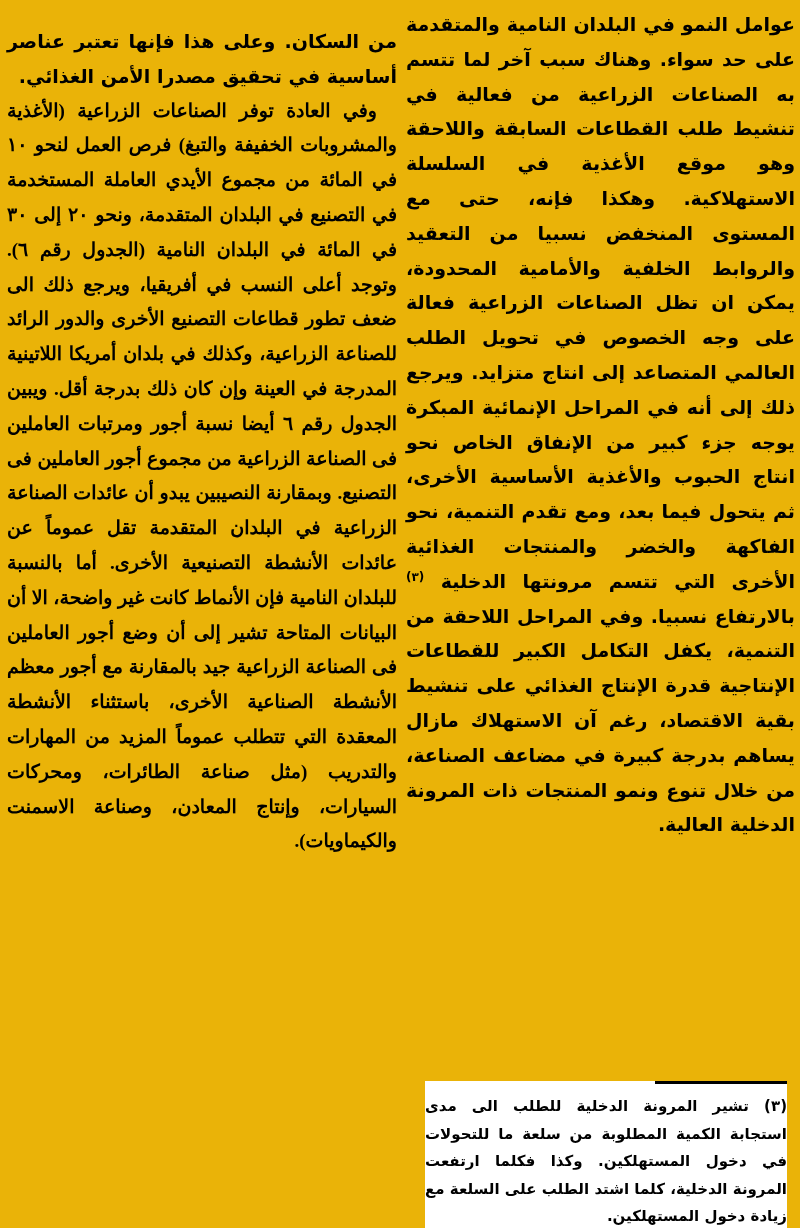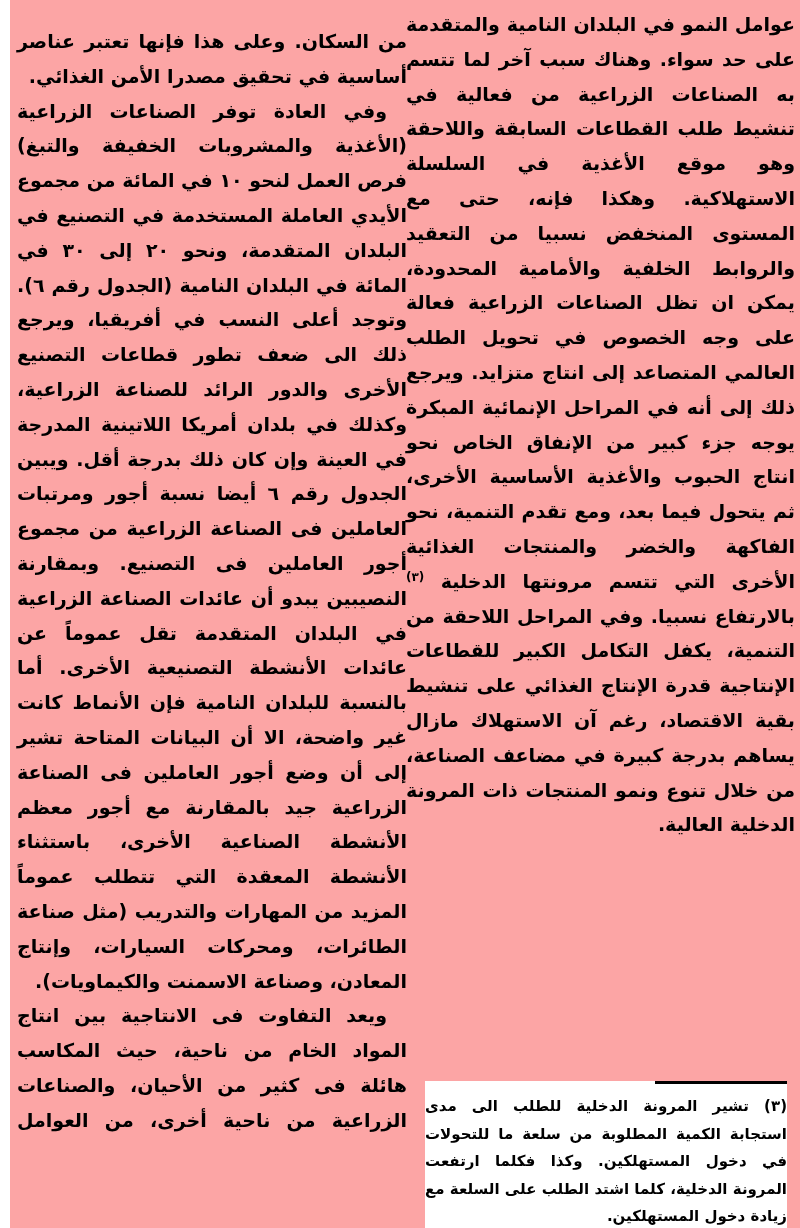--- a/index.html
+++ b/index.html
@@ -12,22 +12,21 @@
     height: 1228px;
     position: relative;
     overflow: hidden;
     font-family: "DejaVu Sans", sans-serif;
   }
   .page {
     position: absolute;
     inset: 0;
     direction: rtl;
     color: #000000;
-    background: #fca5a5;
-    margin-left: 10px;
+    background: #eab308;
   }
   .col {
     position: absolute;
     font-size: 19px;
     line-height: 34.8px;
     font-weight: 700;
     text-align: justify;
     color: #000;
   }
   .col-right {
@@ -35,21 +34,21 @@
     right: 5px;
     width: 389px;
     height: 1214px;
   }
   .col-left {
     top: 24px;
     left: 7px;
     width: 390px;
   }
   p { margin: 0; padding: 0; }
-  .indent { text-indent: 20px; }
+  .indent { text-indent: 20px; font-family: Liberation Serif, serif; }
   .justify-last {
     text-align-last: justify;
     -moz-text-align-last: justify;
   }
   .fn-ref {
     font-size: 12px;
     line-height: 0;
     vertical-align: 7px;
     font-weight: 700;
   }
@@ -83,16 +82,15 @@
 
     <div class="footnote-block">
       <div class="footnote-rule"></div>
       <p class="footnote"><span>(٣)</span> <span>تشير المرونة الدخلية للطلب الى مدى استجابة الكمية المطلوبة من سلعة ما للتحولات في دخول المستهلكين. وكذا فكلما ارتفعت المرونة الدخلية، كلما اشتد الطلب على السلعة مع زيادة دخول المستهلكين.</span></p>
     </div>
   </section>
 
   <section class="col col-left">
     <p class="para">من السكان. وعلى هذا فإنها تعتبر عناصر أساسية في تحقيق مصدرا الأمن الغذائي.</p>
     <p class="para indent">وفي العادة توفر الصناعات الزراعية (الأغذية والمشروبات الخفيفة والتبغ) فرص العمل لنحو ١٠ في المائة من مجموع الأيدي العاملة المستخدمة في التصنيع في البلدان المتقدمة، ونحو ٢٠ إلى ٣٠ في المائة في البلدان النامية (الجدول رقم ٦). وتوجد أعلى النسب في أفريقيا، ويرجع ذلك الى ضعف تطور قطاعات التصنيع الأخرى والدور الرائد للصناعة الزراعية، وكذلك في بلدان أمريكا اللاتينية المدرجة في العينة وإن كان ذلك بدرجة أقل. ويبين الجدول رقم ٦ أيضا نسبة أجور ومرتبات العاملين فى الصناعة الزراعية من مجموع أجور العاملين فى التصنيع. وبمقارنة النصيبين يبدو أن عائدات الصناعة الزراعية في البلدان المتقدمة تقل عموماً عن عائدات الأنشطة التصنيعية الأخرى. أما بالنسبة للبلدان النامية فإن الأنماط كانت غير واضحة، الا أن البيانات المتاحة تشير إلى أن وضع أجور العاملين فى الصناعة الزراعية جيد بالمقارنة مع أجور معظم الأنشطة الصناعية الأخرى، باستثناء الأنشطة المعقدة التي تتطلب عموماً المزيد من المهارات والتدريب (مثل صناعة الطائرات، ومحركات السيارات، وإنتاج المعادن، وصناعة الاسمنت والكيماويات).</p>
-    <p class="para indent justify-last">ويعد التفاوت فى الانتاجية بين انتاج المواد الخام من ناحية، حيث المكاسب هائلة فى كثير من الأحيان، والصناعات الزراعية من ناحية أخرى، من العوامل</p>
   </section>
 
 </div>
 
 </body></html>

